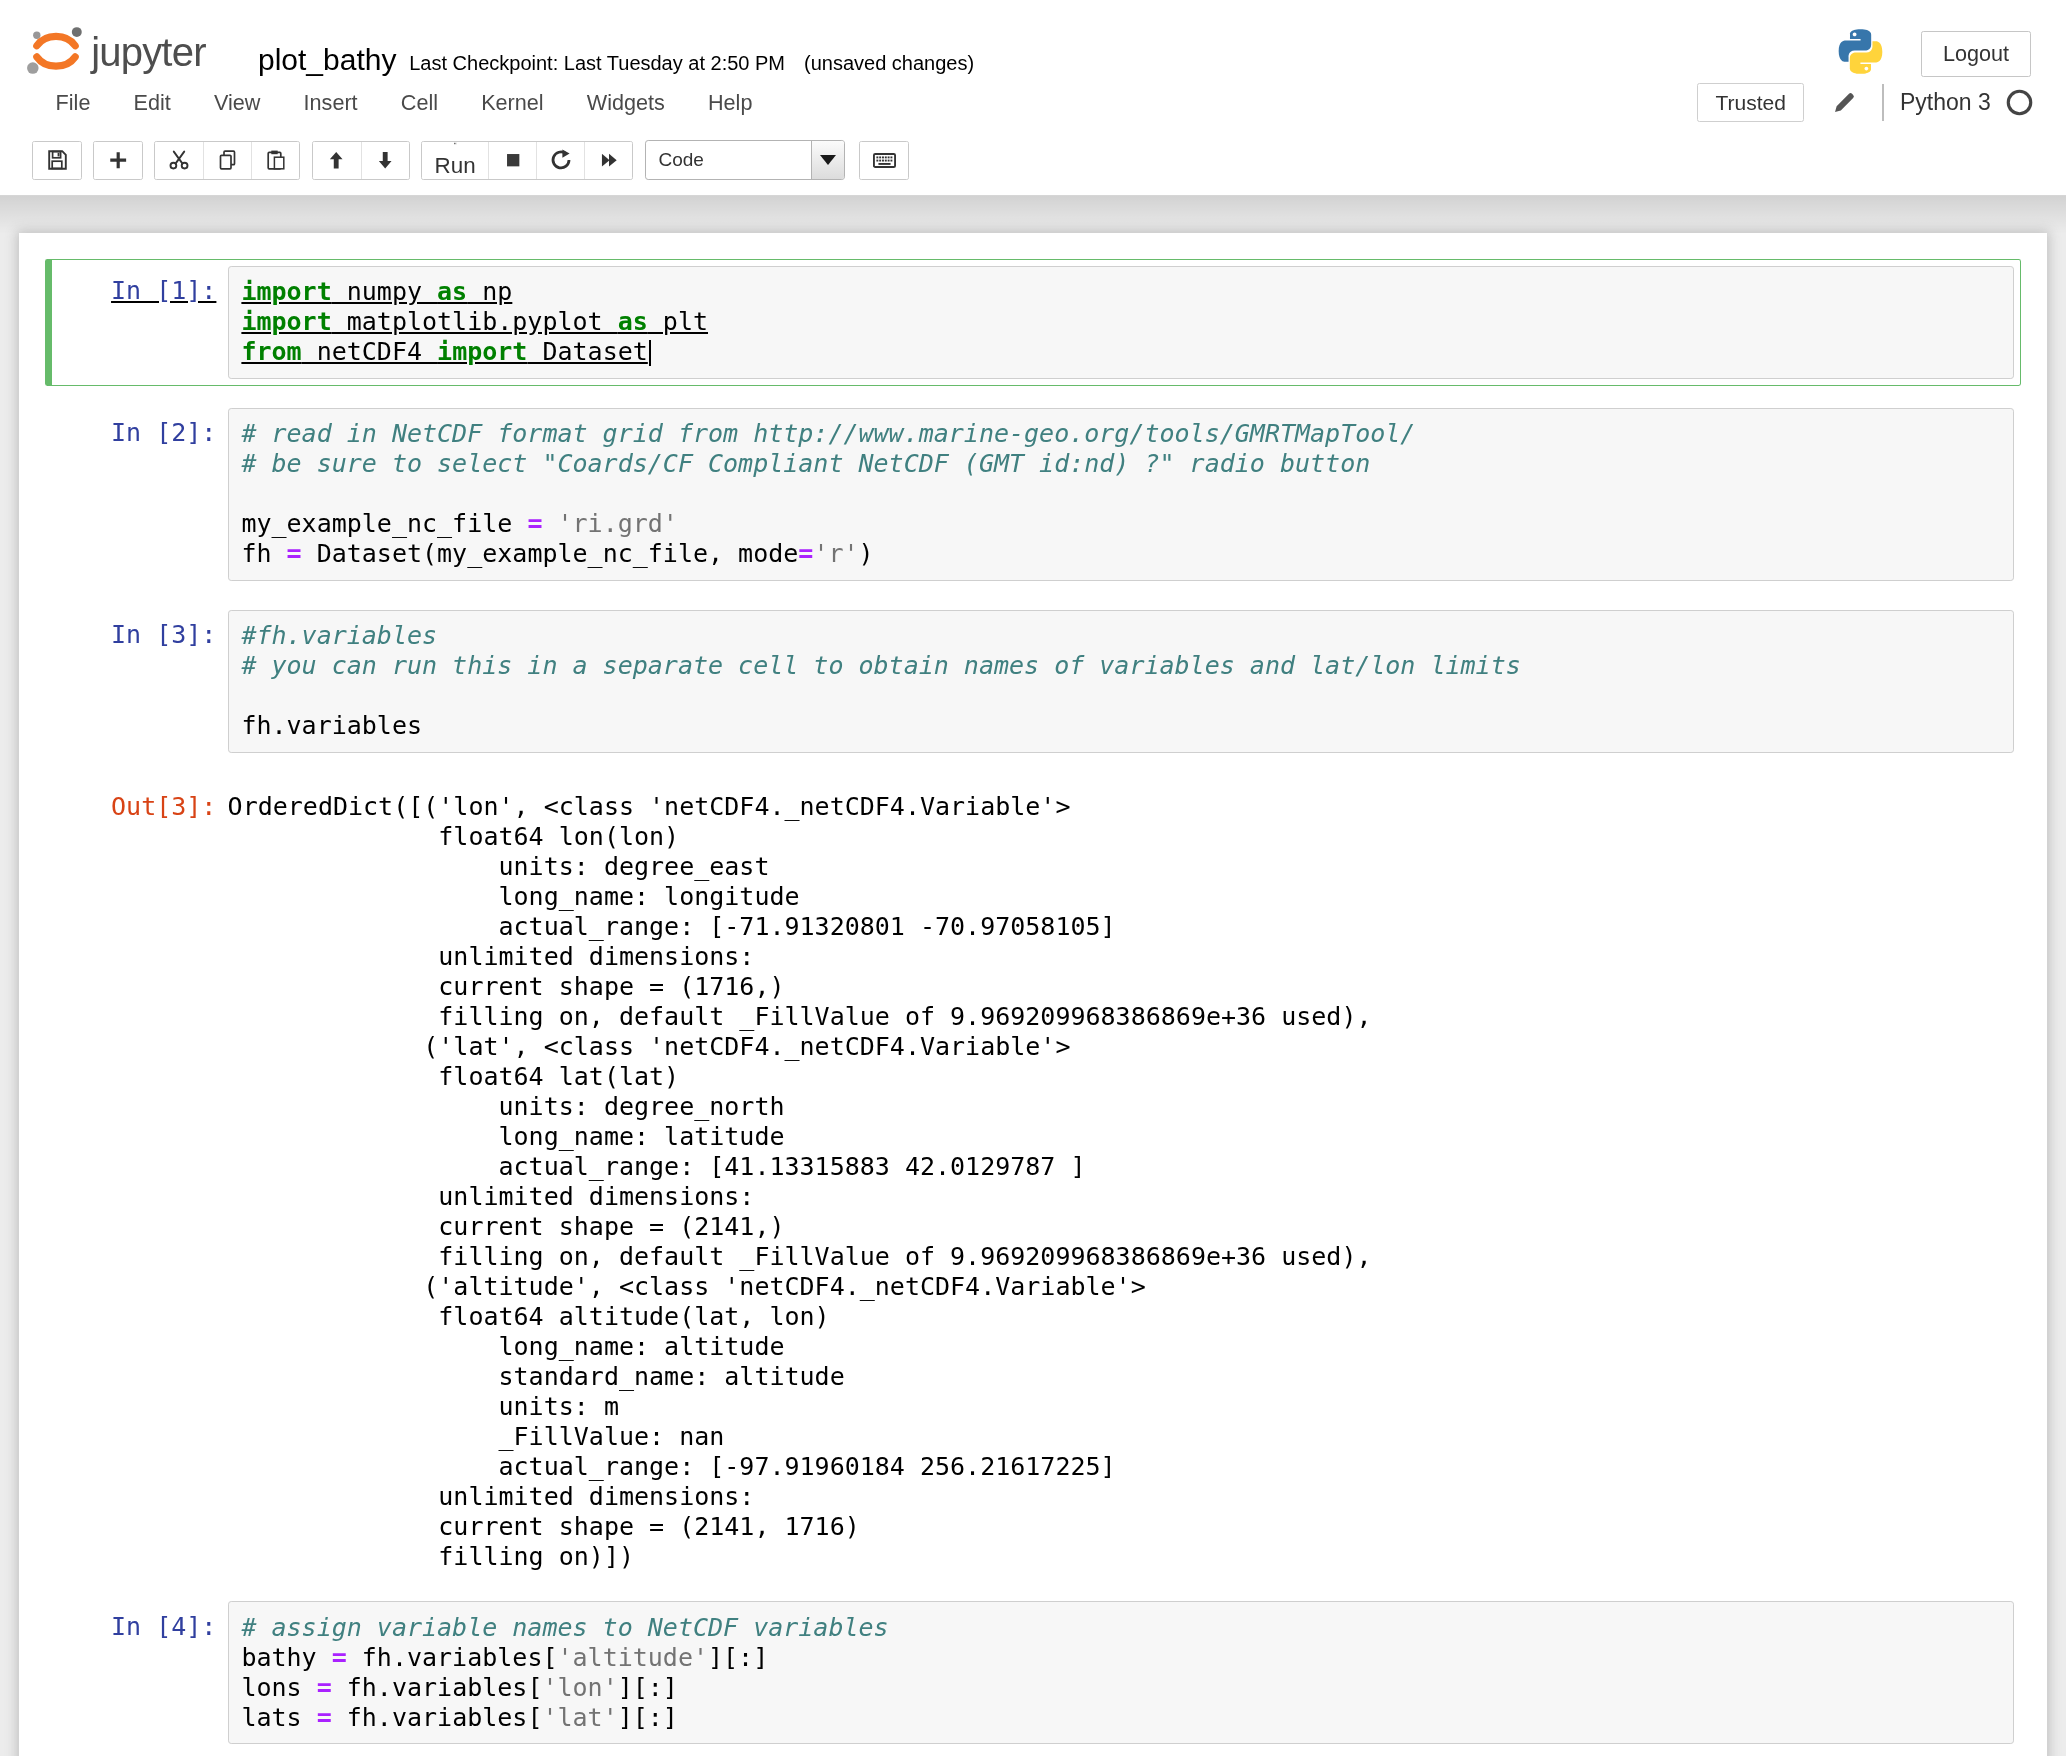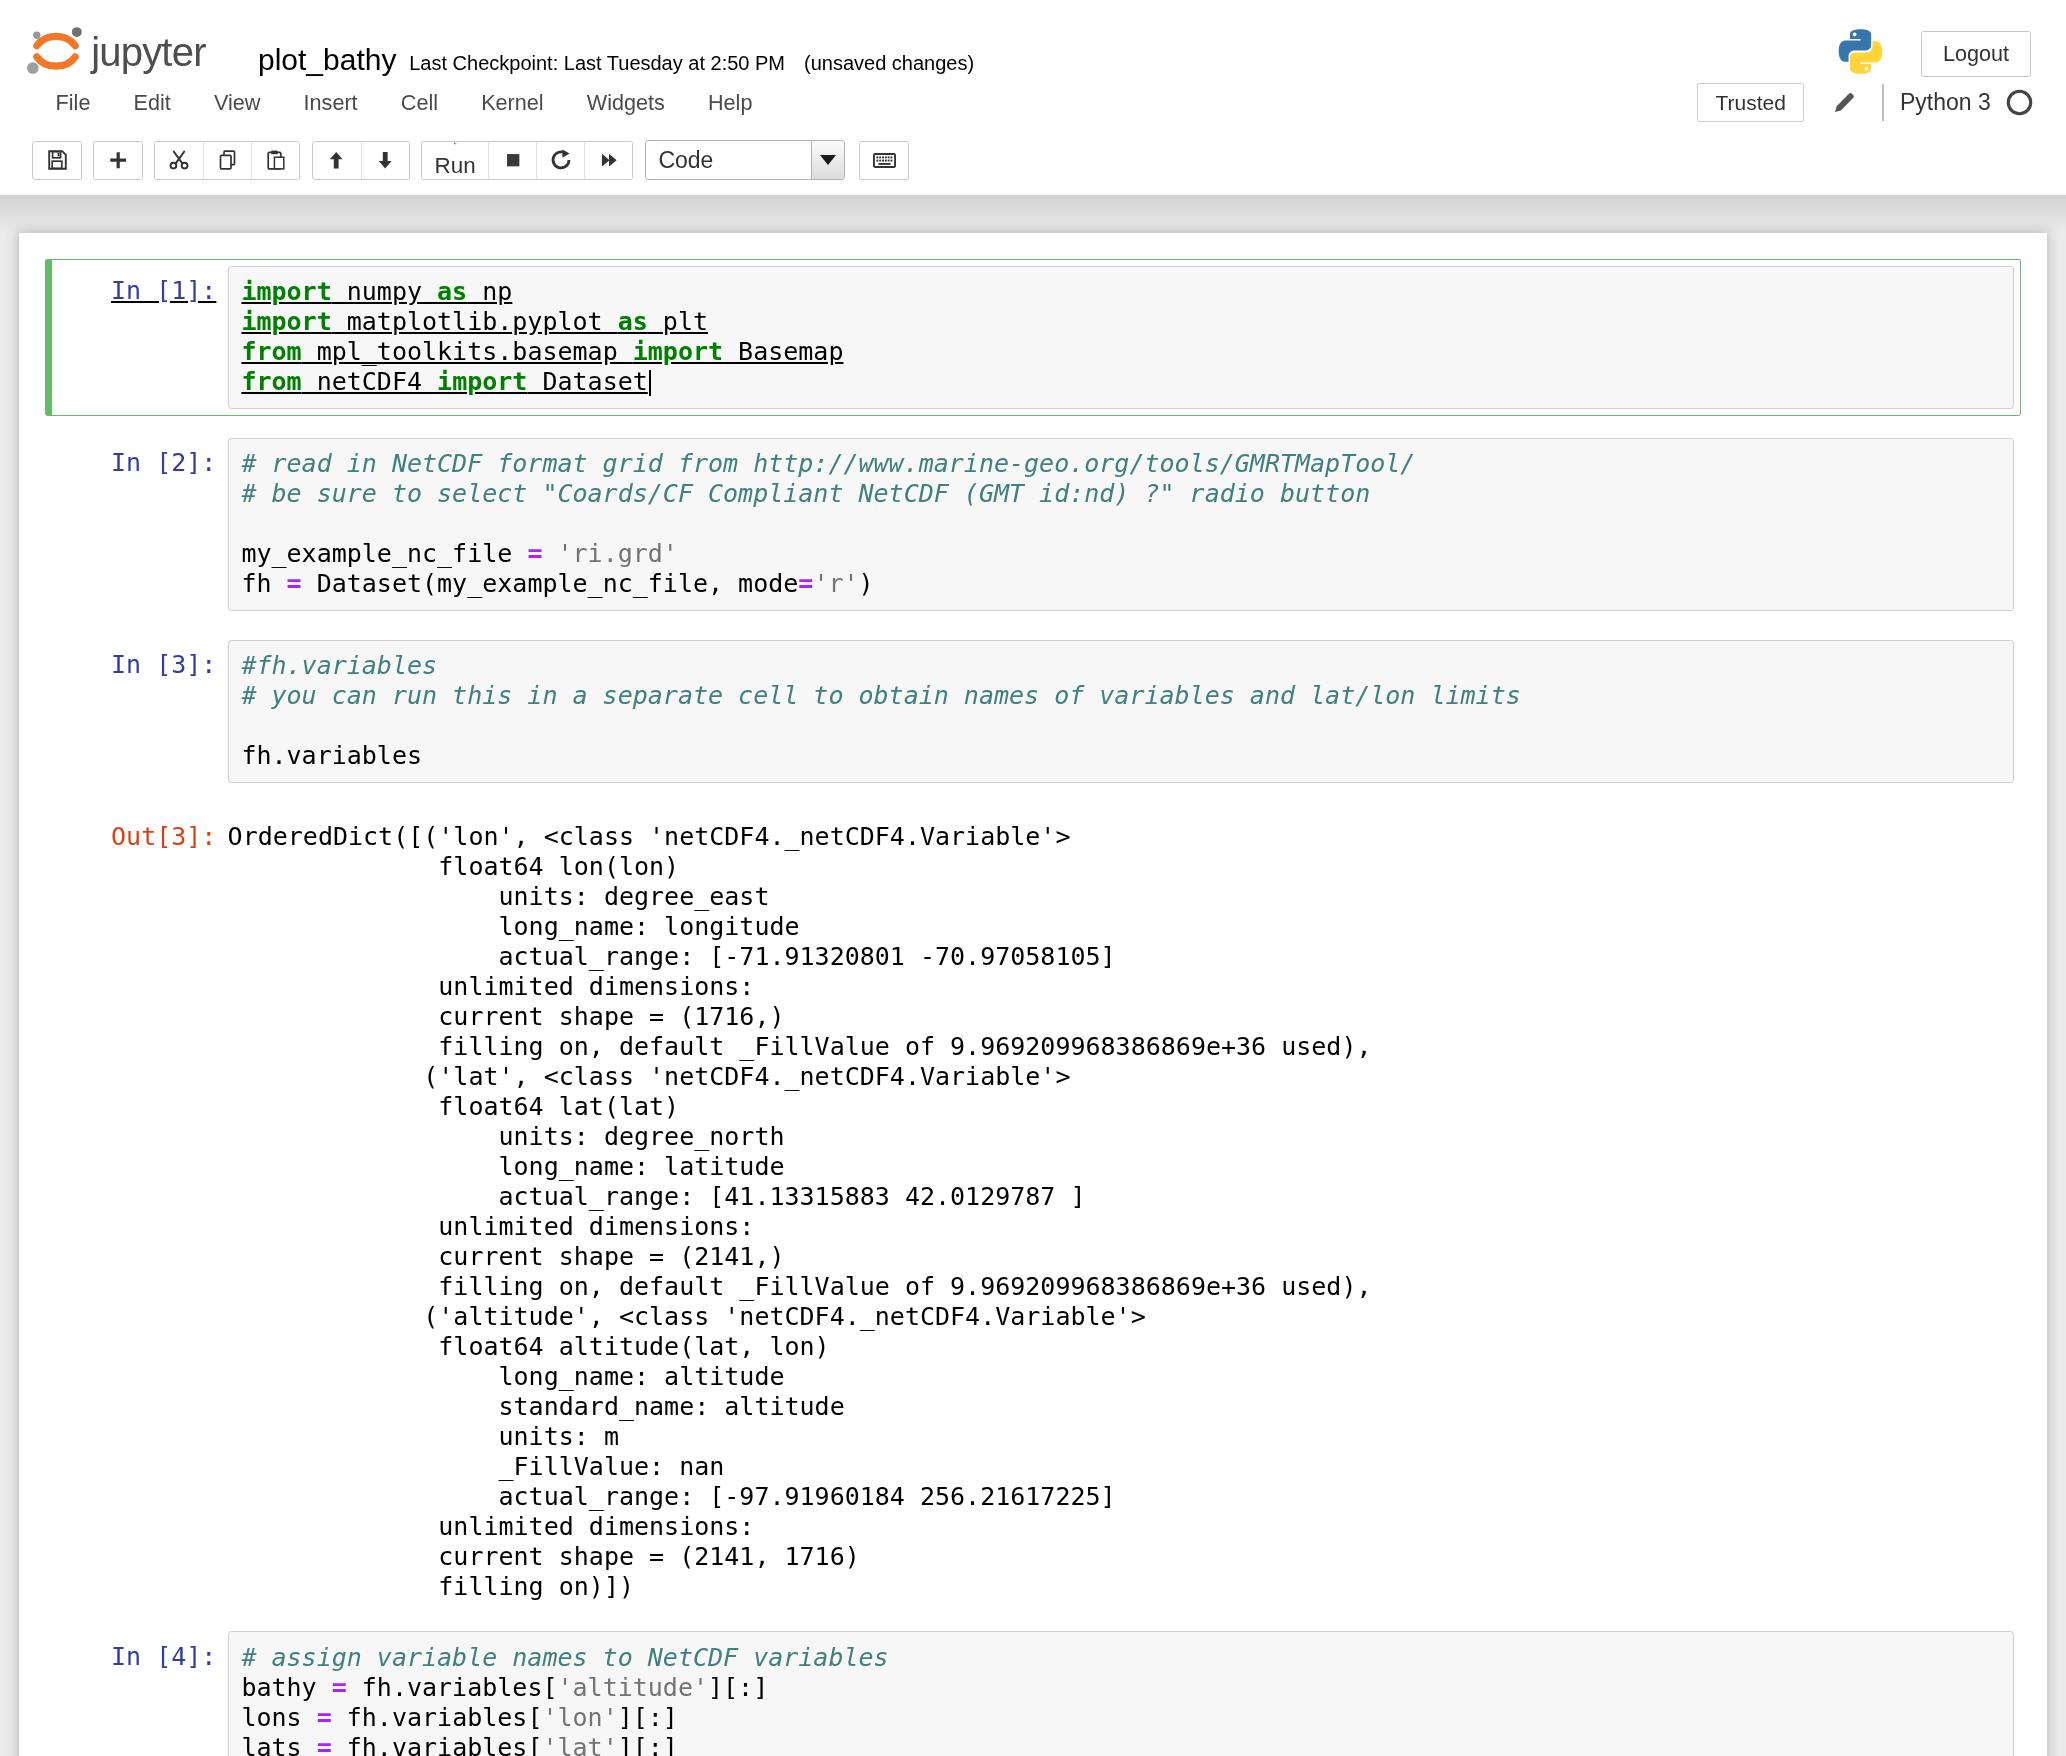--- a/index.html
+++ b/index.html
@@ -33,21 +33,21 @@
   .kernel-ind{display:flex;align-items:center;margin-right:4.8px;}
   
   .toolbar-row{padding:12px 0 15px 32px;display:flex;align-items:center;border-bottom:0.8px solid #d6d6d6;background:#fff;}
   .btn-group{display:flex;border:0.8px solid #c9c9c9;border-radius:2.4px;background:#fff;margin-right:11.2px;overflow:hidden;}
   .tbtn{min-width:48px;height:37px;display:flex;align-items:center;justify-content:center;
     background:#fff;border:none;border-left:0.8px solid #e2e2e2;cursor:pointer;padding:0;}
   .tbtn:first-child{border-left:none;}
   .run-btn{padding:0 12.8px;gap:8px;font-size:22.4px;color:#333;font-family:"Liberation Sans",sans-serif;flex-direction:column;}
   .select-box{display:flex;width:198px;height:38px;border:1.6px solid #b3b3b3;border-radius:3.2px;background:#fff;
     align-items:stretch;margin-right:14.4px;cursor:pointer;overflow:hidden;}
-  .select-label{flex:1;font-size:23px;color:#333;display:flex;align-items:center;padding-left:12.8px;}
+  .select-label{flex:1;font-size:19px;color:#333;display:flex;align-items:center;padding-left:12.8px;}
   .select-arrow{width:32px;border-left:1.6px solid #b3b3b3;background:linear-gradient(#fbfbfb,#dcdcdc);
     display:flex;align-items:center;justify-content:center;}
   .select-arrow::after{content:"";width:0;height:0;border-left:8px solid transparent;
     border-right:8px solid transparent;border-top:10.4px solid #1a1a1a;}
   
   .site{position:relative;height:1560px;background:#ececec;overflow:hidden;}
   .site::before{content:"";position:absolute;left:0;right:0;top:0;height:38px;
     background:linear-gradient(rgba(0,0,0,0.11),rgba(0,0,0,0));}
   #notebook-container{position:relative;margin:37px auto 0;width:2028px;min-height:1523px;
     background:#fff;box-shadow:0 0 11.2px 1.6px rgba(80,80,80,0.28);padding:25.6px 0 48px 0;box-sizing:border-box;}
@@ -240,21 +240,20 @@
 </div>
 
 <div class="site">
   <div id="notebook-container">
     <div>
         <div class="cell selected">
           <div class="prompt in-prompt">In [1]:</div>
           <div class="input-box">
             <div class="cl"><span class="tok-kw">import</span><span class="tok-pl"> numpy </span><span class="tok-kw">as</span><span class="tok-pl"> np</span></div>
             <div class="cl"><span class="tok-kw">import</span><span class="tok-pl"> matplotlib.pyplot </span><span class="tok-kw">as</span><span class="tok-pl"> plt</span></div>
-            <div class="cl"><span class="tok-kw">from</span><span class="tok-pl"> mpl_toolkits.basemap </span><span class="tok-kw">import</span><span class="tok-pl"> Basemap</span></div>
             <div class="cl"><span class="tok-kw">from</span><span class="tok-pl"> netCDF4 </span><span class="tok-kw">import</span><span class="tok-pl"> Dataset</span><span class="caret"></span></div>
           </div>
         </div>
         <div class="cell">
           <div class="prompt in-prompt">In [2]:</div>
           <div class="input-box">
             <div class="cl"><span class="tok-cmt"># read in NetCDF format grid from http://www.marine-geo.org/tools/GMRTMapTool/</span></div>
             <div class="cl"><span class="tok-cmt"># be sure to select "Coards/CF Compliant NetCDF (GMT id:nd) ?" radio button</span></div>
             <div class="cl"></div>
             <div class="cl"><span class="tok-pl">my_example_nc_file </span><span class="tok-op">=</span><span class="tok-pl"> </span><span class="tok-str">'ri.grd'</span></div>

